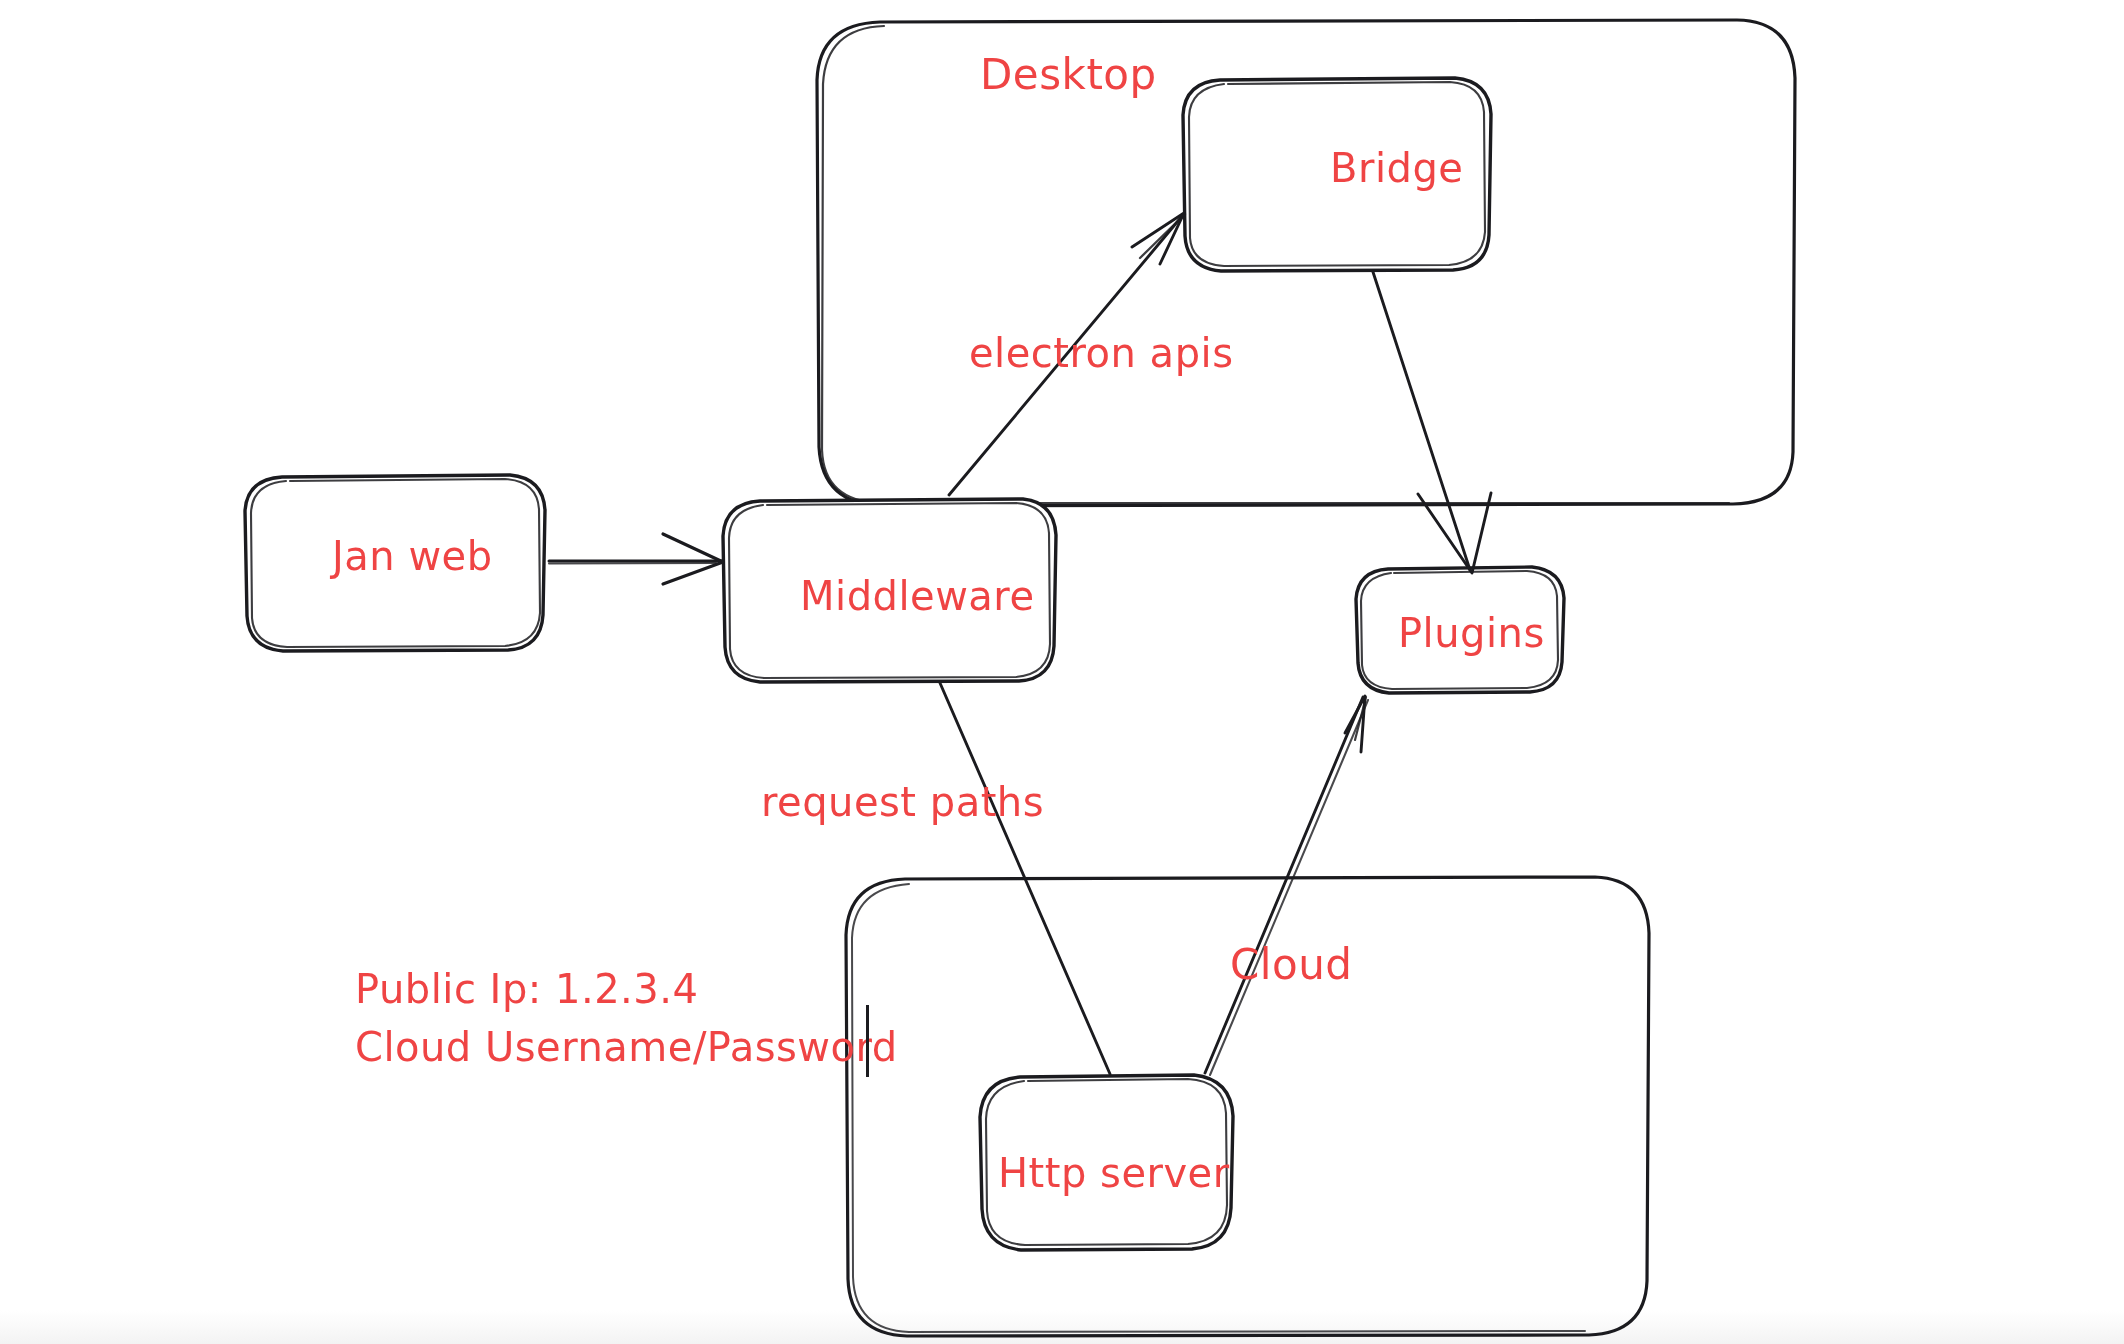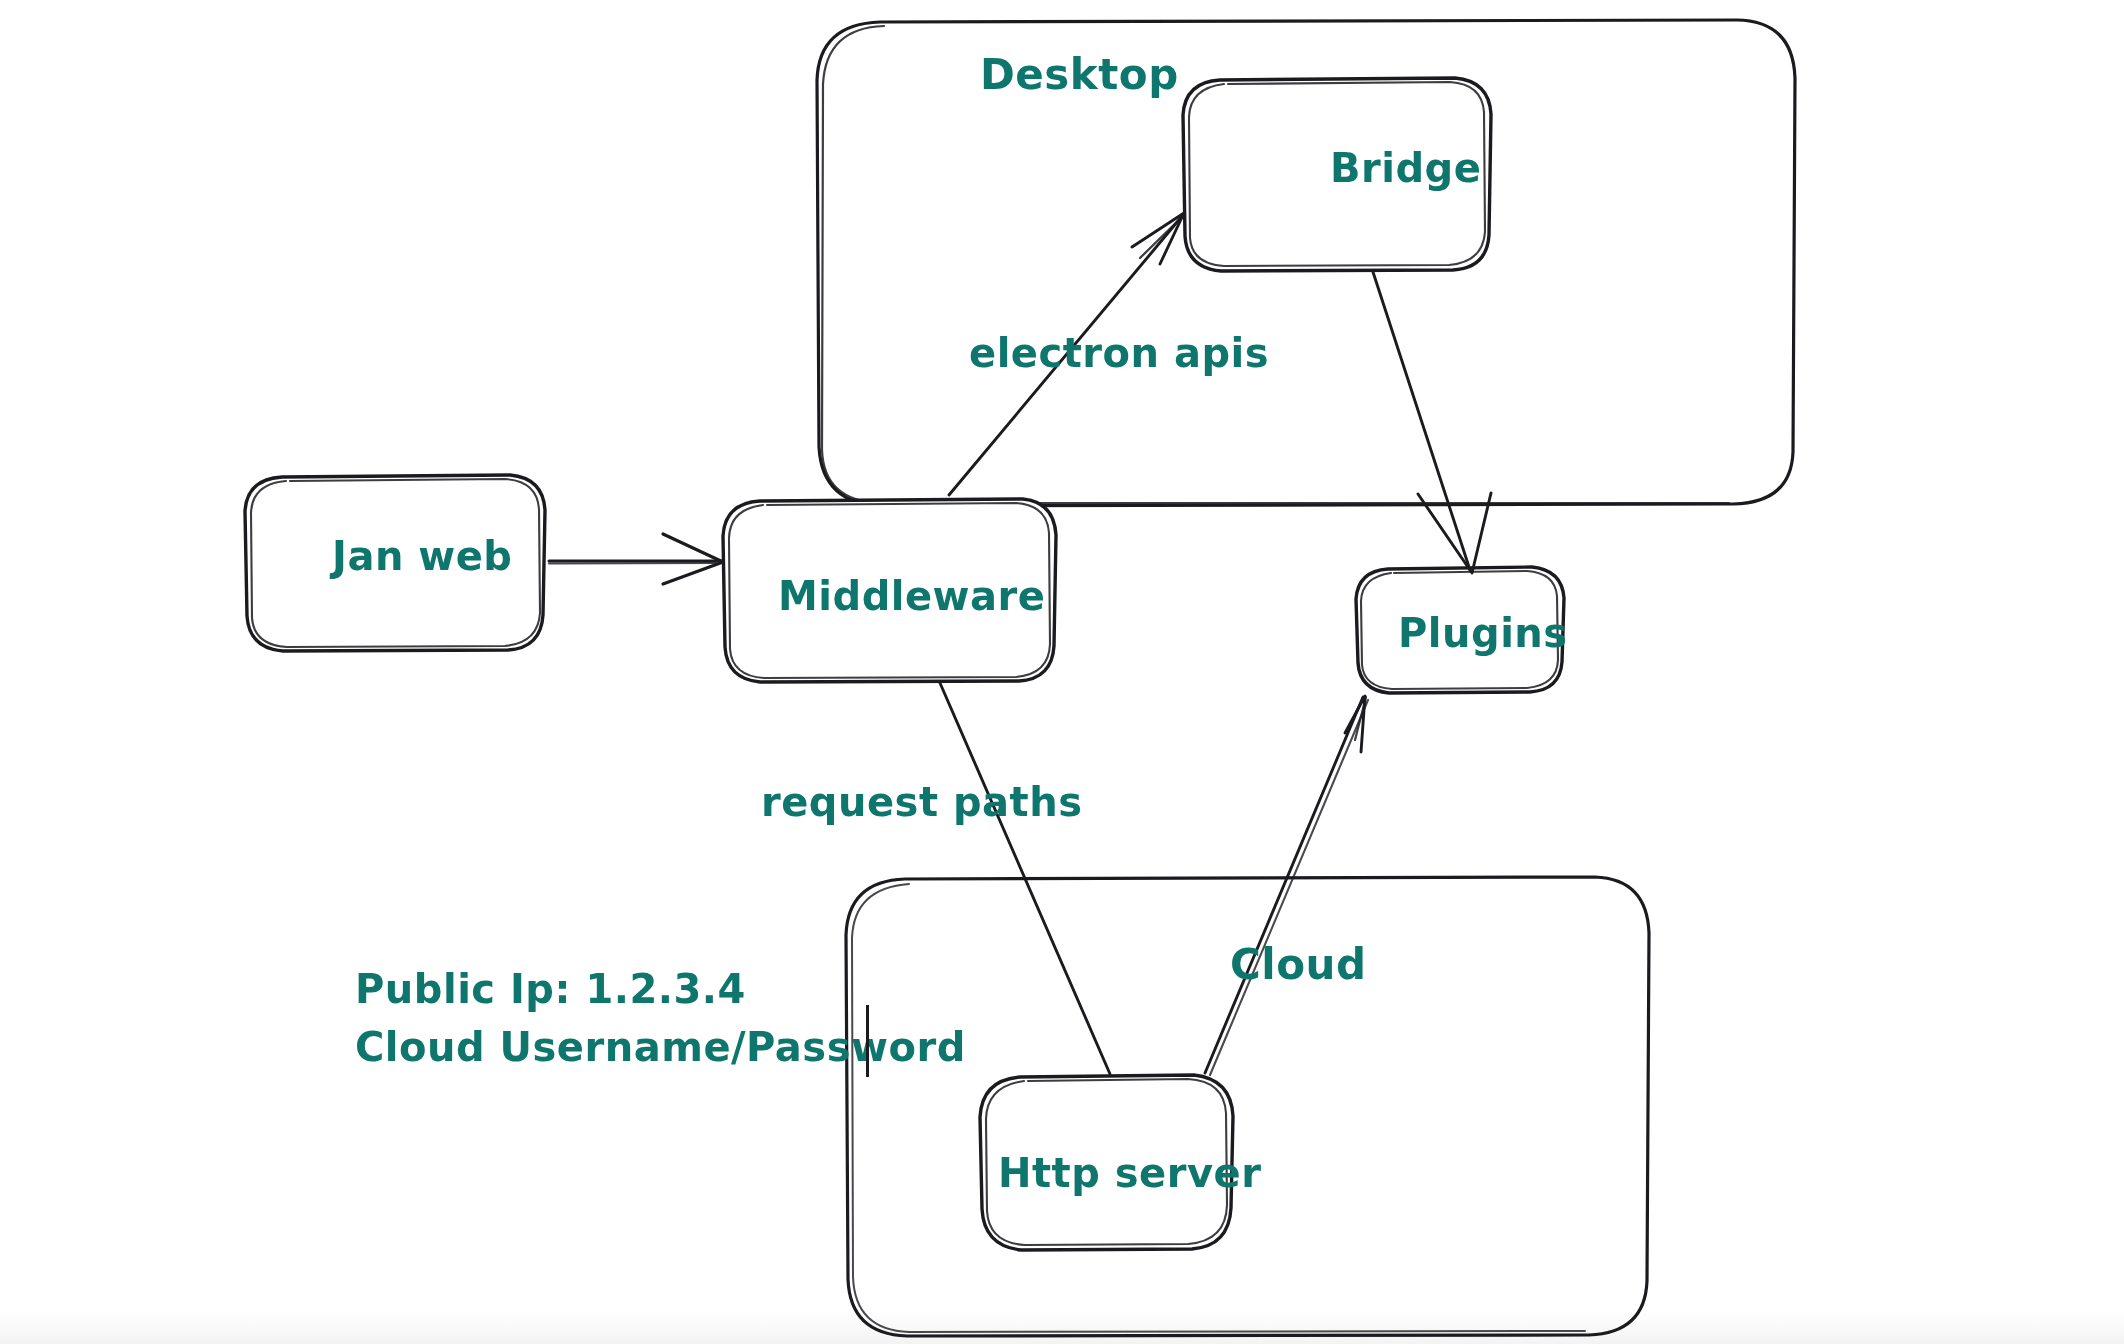--- a/index.html
+++ b/index.html
@@ -5,23 +5,22 @@
   html,body{margin:0;padding:0;background:#ffffff;}
   body{
     width:2124px;height:1344px;position:relative;overflow:hidden;
     font-family:"DejaVu Sans", sans-serif;
     background:linear-gradient(to bottom,#ffffff 0%,#ffffff 97.5%,#f3f3f3 100%);
   }
   #canvas{position:absolute;inset:0;width:2124px;height:1344px;}
   .lbl{
     position:absolute;
     font-family:"DejaVu Sans", sans-serif;
-    color:#0f766e;
+    color:#ef4444;
     white-space:nowrap;
-    font-weight:bold;
     -webkit-font-smoothing:antialiased;
   }
   .node-label{font-size:40px;letter-spacing:.5px;}
   .edge-label{font-size:40px;letter-spacing:.5px;}
   .group-label{font-size:42px;letter-spacing:.5px;}
   .free-text{font-size:40px;line-height:58px;letter-spacing:.5px;}
   .caret{
     position:absolute;width:3px;background:#1b1b1f;
   }
 </style>
@@ -106,21 +105,21 @@
   </g>
 
 </svg>
 
 <div class="lbl group-label" style="left:980px; top:50px;">Desktop</div>
 
 <div class="lbl node-label" style="left:1330px; top:145px;">Bridge</div>
 
 <div class="lbl node-label" style="left:332px; top:533px;">Jan web</div>
 
-<div class="lbl node-label" style="left:778px; top:573px;">Middleware</div>
+<div class="lbl node-label" style="left:800px; top:573px;">Middleware</div>
 
 <div class="lbl node-label" style="left:1398px; top:610px;">Plugins</div>
 
 <div class="lbl node-label" style="left:998px; top:1150px;">Http server</div>
 
 <div class="lbl edge-label" style="left:937px; top:330px;margin-left:32px;">electron apis</div>
 
 <div class="lbl edge-label" style="left:761px; top:779px;">request paths</div>
 
 <div class="lbl group-label" style="left:1230px; top:940px;">Cloud</div>

